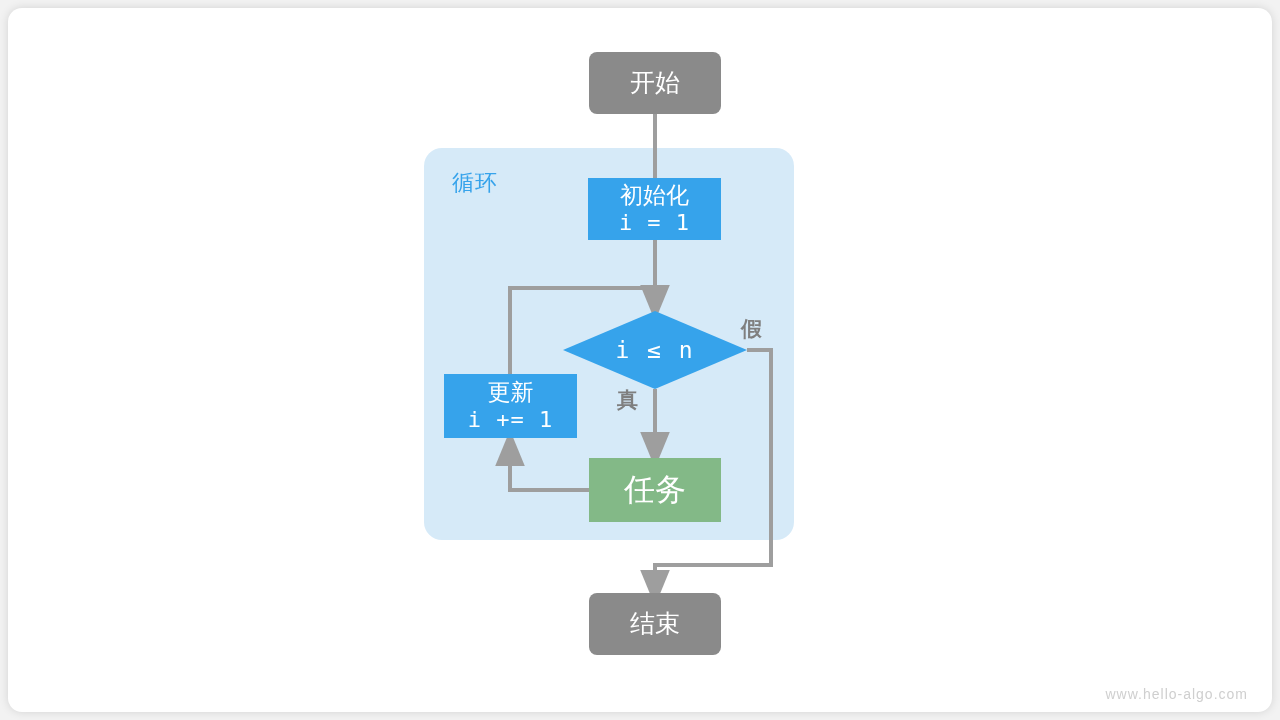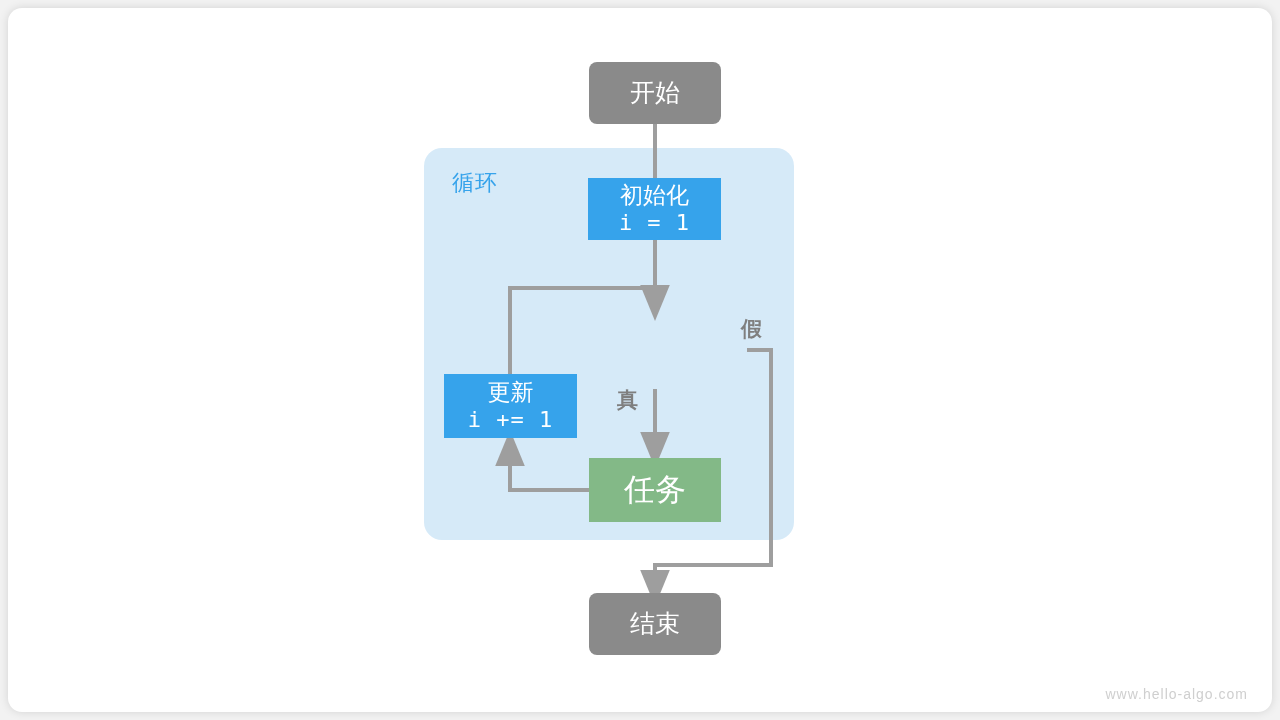--- a/index.html
+++ b/index.html
@@ -165,29 +165,35 @@
 
       <path d="M510,374 L510,288 L655,288" stroke="#9e9e9e" stroke-width="4" fill="none"></path>
 
       <path d="M655,389 L655,450" stroke="#9e9e9e" stroke-width="4" fill="none" marker-end="url(#ah)"></path>
 
       <path d="M589,490 L510,490 L510,448" stroke="#9e9e9e" stroke-width="4" fill="none" marker-end="url(#ah)"></path>
 
       <path d="M747,350 L771,350 L771,565 L655,565 L655,588" stroke="#9e9e9e" stroke-width="4" fill="none" marker-end="url(#ah)"></path>
     </svg>
 
-    <div class="node node-terminal" id="n-start" style="left:589px; top:62px; width:132px; height:62px;">
+    <div class="node node-terminal" id="n-start" style="left:589px; top:52px; width:132px; height:62px;">
       <span>开始</span>
     </div>
 
     <div class="node node-process" id="n-init" style="left:588px; top:178px; width:133px; height:62px;">
       <span>初始化</span>
       <span class="mono">i = 1</span>
     </div>
 
+    <div id="decision">
+      <svg width="184" height="78" viewBox="0 0 184 78" xmlns="http://www.w3.org/2000/svg">
+        <polygon points="92,0 184,39 92,78 0,39" fill="#36a3eb"></polygon>
+      </svg>
+      <div class="dlabel">i ≤ n</div>
+    </div>
 
     <div class="node node-process" id="n-update" style="left:444px; top:374px; width:133px; height:64px;">
       <span>更新</span>
       <span class="mono">i += 1</span>
     </div>
 
     <div class="node node-task" id="n-task" style="left:589px; top:458px; width:132px; height:64px;">
       <span>任务</span>
     </div>
 

